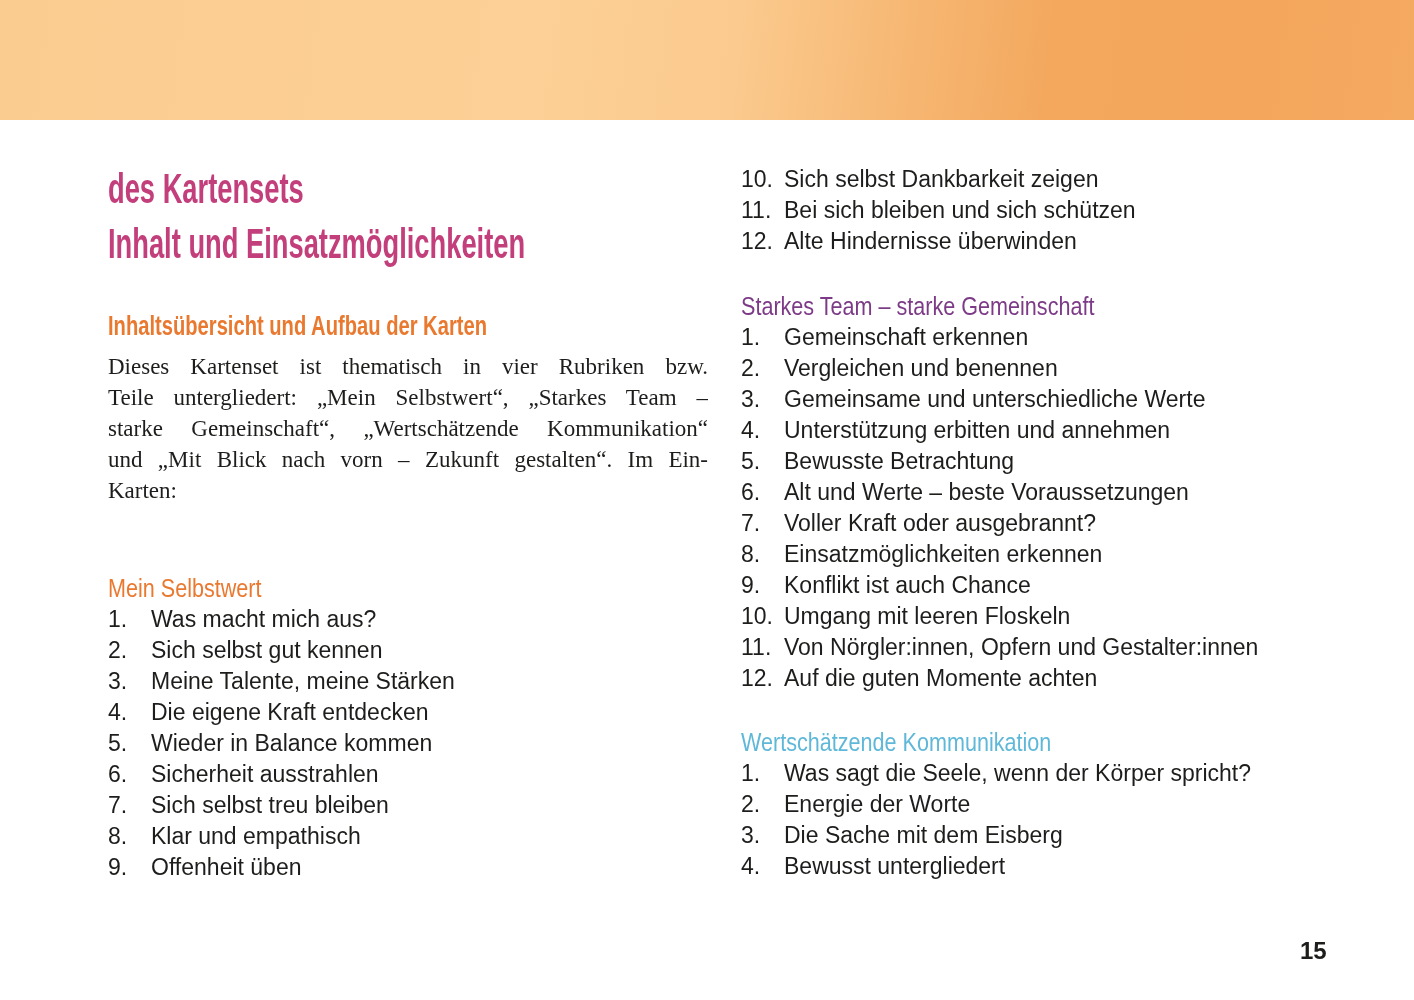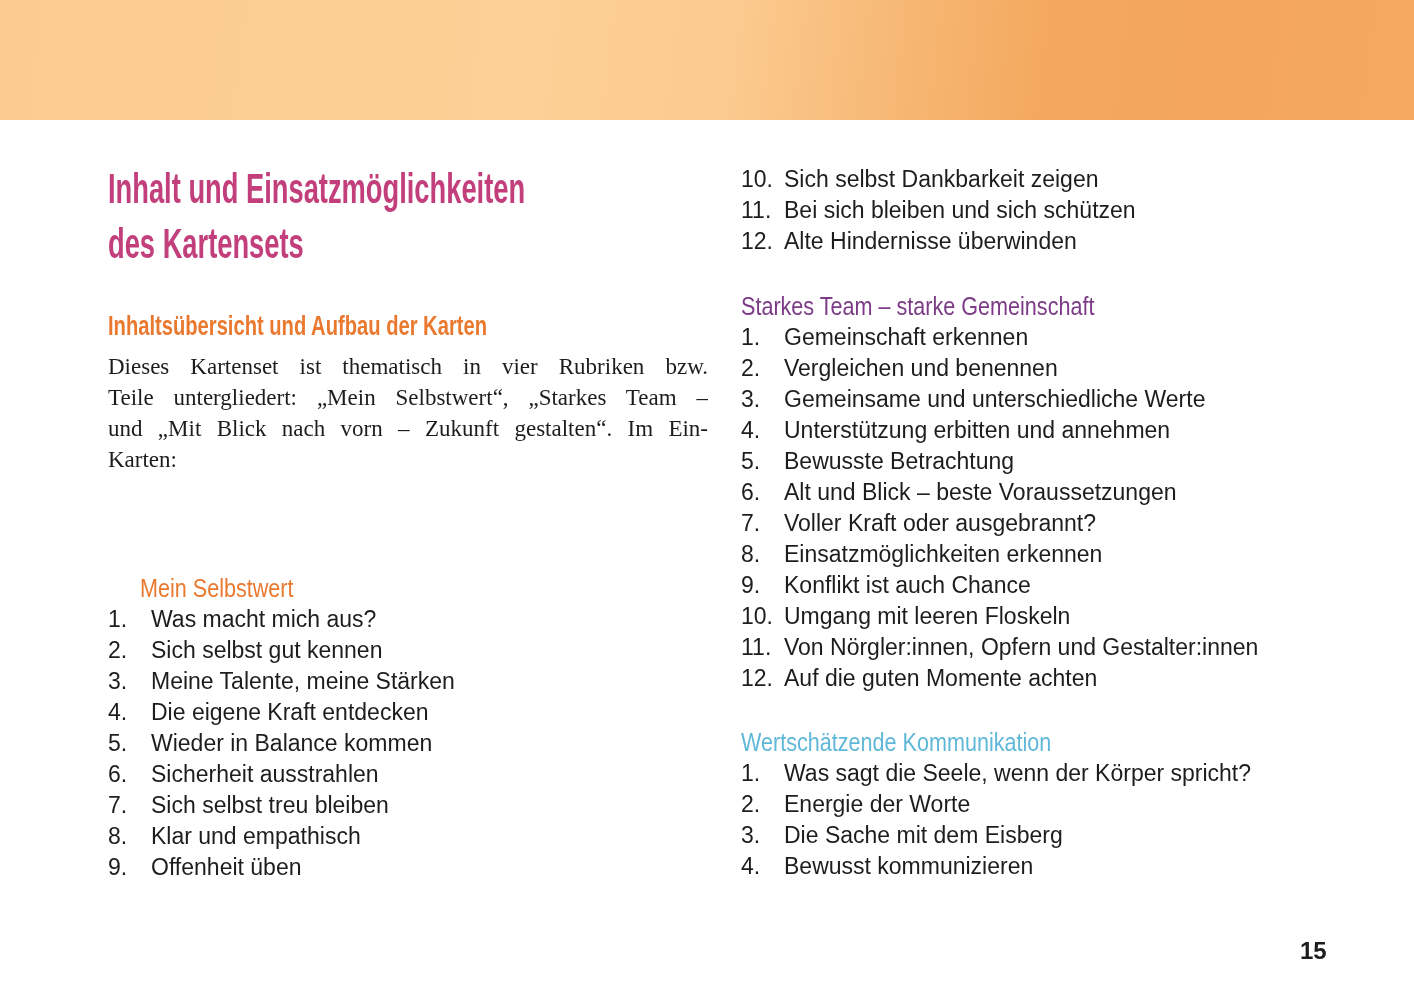--- a/index.html
+++ b/index.html
@@ -34,21 +34,21 @@
   .title{position:absolute;left:108px;top:161px;}
   .title-line{font-size:42px;font-weight:bold;color:var(--pink);line-height:55px;}
 
   .overview-heading{position:absolute;left:108px;top:309px;font-size:28px;font-weight:bold;color:var(--orange);line-height:34px;}
 
   .paragraph{position:absolute;left:108px;top:351px;width:600px;font-size:23px;line-height:31px;}
   .pline{height:31px;text-align:justify;overflow:hidden;font-family:Liberation Serif, serif;}
   .pline.justify-force::after{content:"";display:inline-block;width:100%;}
 
   .sec-heading{position:absolute;font-size:26px;font-weight:normal;line-height:31px;}
-  .sec-heading.orange{color:var(--orange);margin-left:32px;}
+  .sec-heading.orange{color:var(--orange);}
   .sec-heading.purple{color:var(--purple);}
   .sec-heading.blue{color:var(--blue);}
 
   .ms-heading{left:108px;top:573px;}
   .st-heading{left:741px;top:291px;}
   .wk-heading{left:741px;top:727px;}
 
   .num-list{position:absolute;font-size:23px;line-height:31px;}
   .ms-list-left{left:108px;top:604px;width:600px;}
   .ms-list-right{left:741px;top:164px;width:580px;}
@@ -60,29 +60,30 @@
   .list-row .txt{flex:1 1 auto;white-space:nowrap;}
 
   .page-number{position:absolute;left:1300px;top:937px;width:48px;font-size:24px;font-weight:bold;}
 </style>
 </head>
 <body>
 
 <div class="banner"></div>
 
 <div class="title">
+  <div class="title-line"><span class="cond cx65">des Kartensets</span></div>
   <div class="title-line"><span class="cond cx65">Inhalt und Einsatzmöglichkeiten</span></div>
-  <div class="title-line"><span class="cond cx65">des Kartensets</span></div>
 </div>
 
 <div class="overview-heading"><span class="cond cx72">Inhaltsübersicht und Aufbau der Karten</span></div>
 
 <div class="paragraph">
     <div class="pline justify-force">Dieses Kartenset ist thematisch in vier Rubriken bzw.</div>
     <div class="pline justify-force">Teile untergliedert: „Mein Selbstwert“, „Starkes Team –</div>
+    <div class="pline justify-force">starke Gemeinschaft“, „Wertschätzende Kommunikation“</div>
     <div class="pline justify-force">und „Mit Blick nach vorn – Zukunft gestalten“. Im Ein-</div>
     <div class="pline">Karten:</div>
   </div>
 
 <div class="sec-heading orange ms-heading"><span class="cond cx83">Mein Selbstwert</span></div>
 
 <div class="num-list ms-list-left">
     <div class="list-row">
       <span class="num">1.</span>
       <span class="txt">Was macht mich aus?</span>
@@ -154,21 +155,21 @@
     <div class="list-row">
       <span class="num">4.</span>
       <span class="txt">Unterstützung erbitten und annehmen</span>
     </div>
     <div class="list-row">
       <span class="num">5.</span>
       <span class="txt">Bewusste Betrachtung</span>
     </div>
     <div class="list-row">
       <span class="num">6.</span>
-      <span class="txt">Alt und Blick – beste Voraussetzungen</span>
+      <span class="txt">Alt und Werte – beste Voraussetzungen</span>
     </div>
     <div class="list-row">
       <span class="num">7.</span>
       <span class="txt">Voller Kraft oder ausgebrannt?</span>
     </div>
     <div class="list-row">
       <span class="num">8.</span>
       <span class="txt">Einsatzmöglichkeiten erkennen</span>
     </div>
     <div class="list-row">
@@ -199,17 +200,17 @@
     <div class="list-row">
       <span class="num">2.</span>
       <span class="txt">Energie der Worte</span>
     </div>
     <div class="list-row">
       <span class="num">3.</span>
       <span class="txt">Die Sache mit dem Eisberg</span>
     </div>
     <div class="list-row">
       <span class="num">4.</span>
-      <span class="txt">Bewusst kommunizieren</span>
+      <span class="txt">Bewusst untergliedert</span>
     </div>
   </div>
 
 <div class="page-number">15</div>
 
 </body></html>

